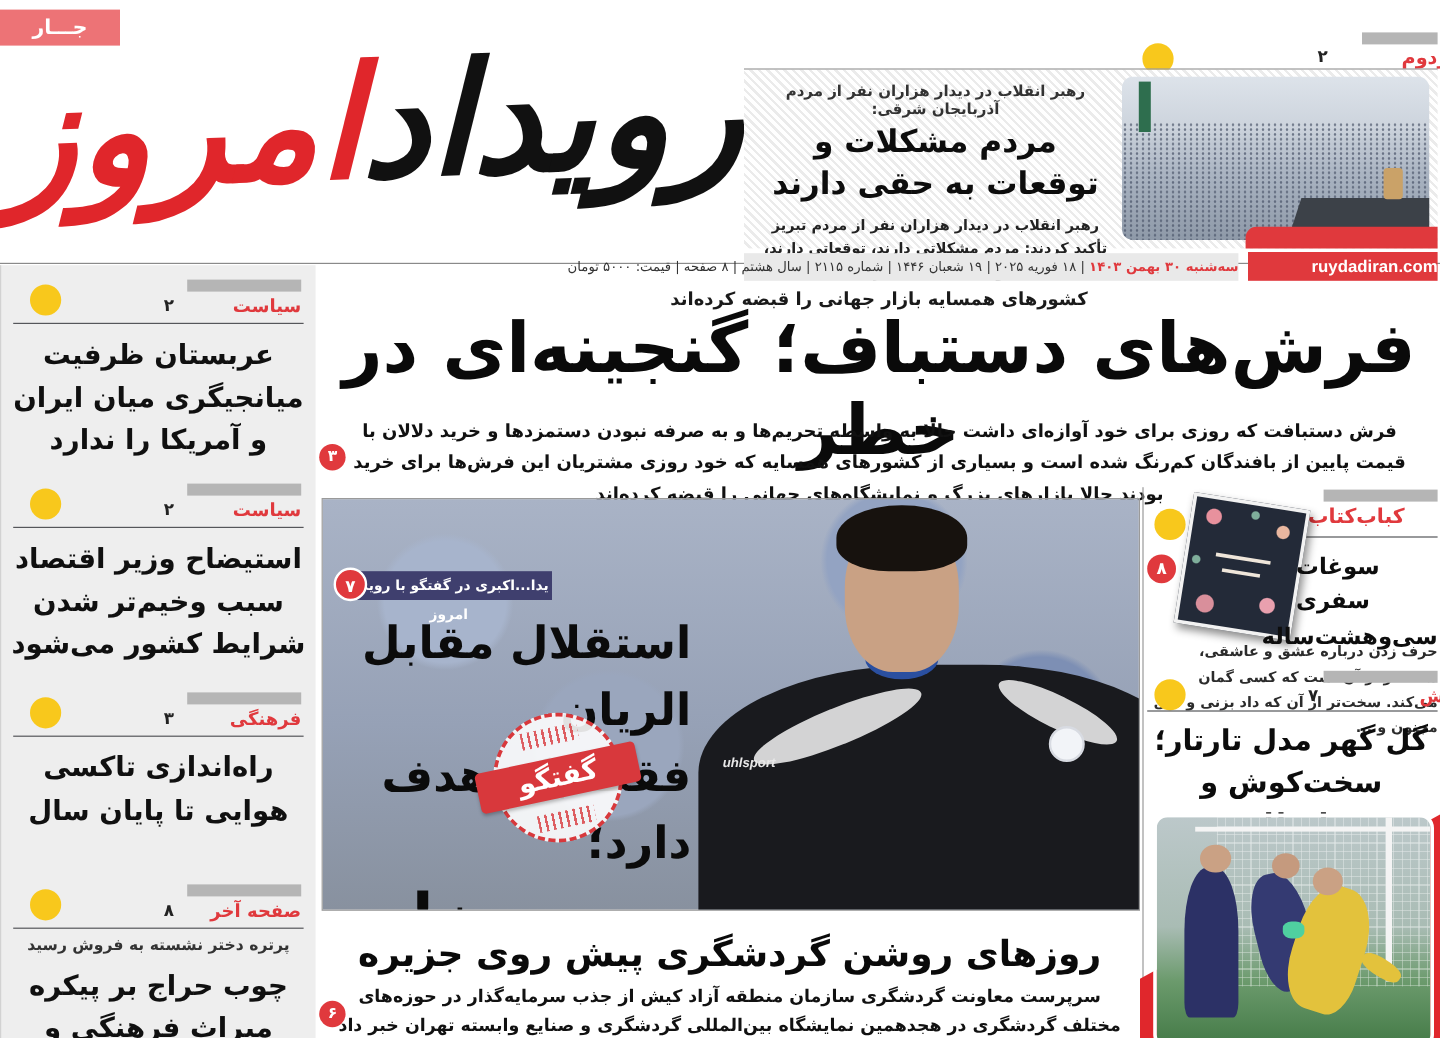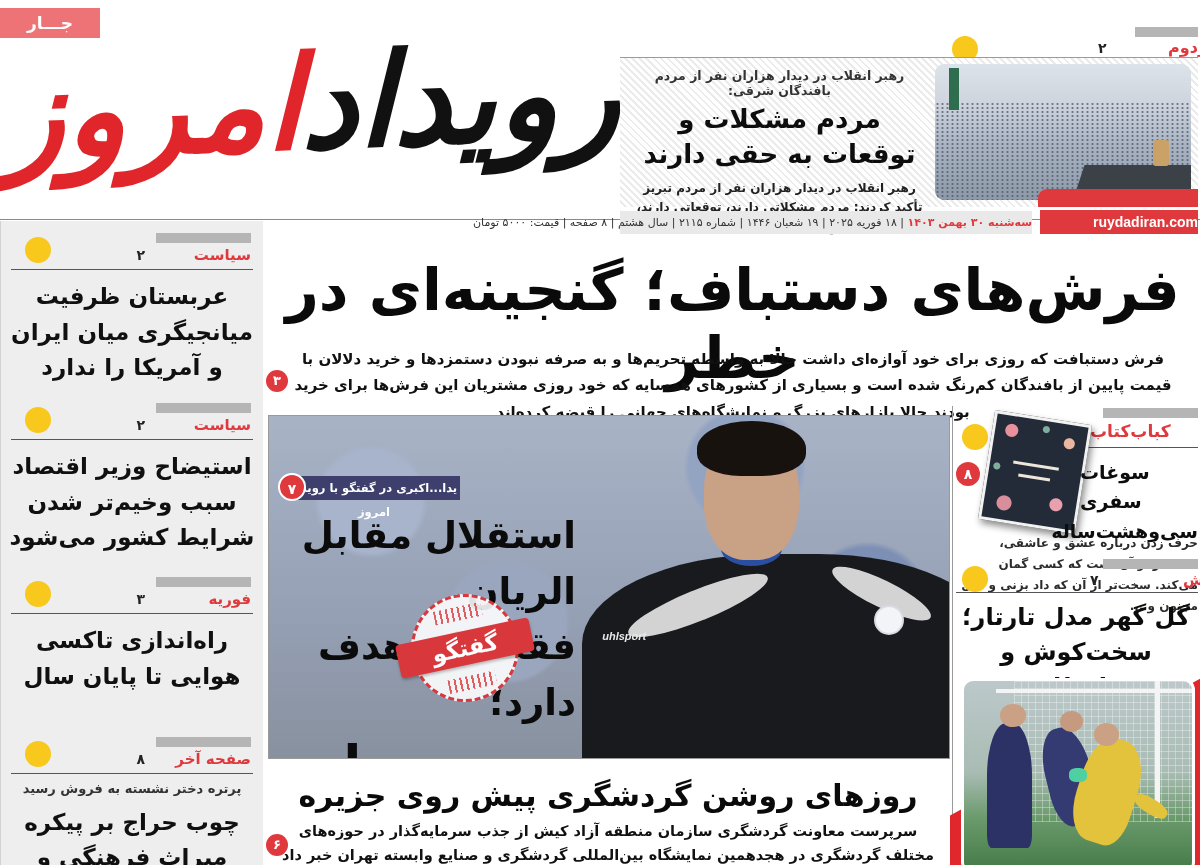--- a/index.html
+++ b/index.html
@@ -203,21 +203,21 @@
 
   <div class="abs top-story">
     <div class="abs ts-photo">
       <div class="abs ts-crowd"></div>
       <div class="abs ts-stage"></div>
       <div class="abs ts-banner"></div>
       <div class="abs ts-chair"></div>
     </div>
     <div class="abs ts-redcorner"></div>
     <div class="abs ts-text">
-      <div class="ts-kicker">رهبر انقلاب در دیدار هزاران نفر از مردم بافندگان شرقی:</div>
+      <div class="ts-kicker">رهبر انقلاب در دیدار هزاران نفر از مردم آذربایجان شرقی:</div>
       <div class="ts-headline">مردم مشکلات و توقعات به حقی دارند</div>
       <div class="ts-deck">رهبر انقلاب در دیدار هزاران نفر از مردم تبریز تأکید کردند: مردم مشکلاتی دارند، توقعاتی دارند، توقعات به حقی دارند</div>
     </div>
   </div>
 
   <div class="abs web-box">ruydadiran.com</div>
   <div class="abs date-strip"><span class="date-red">سه‌شنبه ۳۰ بهمن ۱۴۰۳</span>
     <span>| ۱۸ فوریه ۲۰۲۵ | ۱۹ شعبان ۱۴۴۶ | شماره ۲۱۱۵ | سال هشتم | ۸ صفحه | قیمت: ۵۰۰۰ تومان</span></div>
 
   <div class="abs sidebar">
@@ -235,38 +235,39 @@
       <div class="graybar sb-graybar"></div>
       <div class="seclabel sb-label">سیاست</div>
       <div class="secnum sb-num">۲</div>
       <div class="dot sb-dot"></div>
       <div class="secrule sb-rule"></div>
       <div class="sb-head">استیضاح وزیر اقتصاد سبب وخیم‌تر شدن شرایط کشور می‌شود</div>
     </div>
 
     <div class="sb-sec" style="top:352px;height:158px;">
       <div class="graybar sb-graybar"></div>
-      <div class="seclabel sb-label">فوریه</div>
+      <div class="seclabel sb-label">فرهنگی</div>
       <div class="secnum sb-num">۳</div>
       <div class="dot sb-dot"></div>
       <div class="secrule sb-rule"></div>
       <div class="sb-head">راه‌اندازی تاکسی هوایی تا پایان سال</div>
     </div>
 
     <div class="sb-sec" style="top:512px;height:132px;">
       <div class="graybar sb-graybar"></div>
       <div class="seclabel sb-label">صفحه آخر</div>
       <div class="secnum sb-num">۸</div>
       <div class="dot sb-dot"></div>
       <div class="secrule sb-rule"></div>
       <div class="sb-kicker">پرتره دختر نشسته به فروش رسید</div>
       <div class="sb-head2">چوب حراج بر پیکره میراث فرهنگی و هنری ایران</div>
     </div>
   </div>
 
+  <div class="abs lead-kicker">کشورهای همسایه بازار جهانی را قبضه کرده‌اند</div>
   <div class="abs lead-headline">فرش‌های دستباف؛ گنجینه‌ای در خطر</div>
   <div class="abs lead-body">فرش دستبافت که روزی برای خود آوازه‌ای داشت حالا به واسطه تحریم‌ها و به صرفه نبودن دستمزدها و خرید دلالان با قیمت پایین از بافندگان کم‌رنگ شده است و بسیاری از کشورهای همسایه که خود روزی مشتریان این فرش‌ها برای خرید بودند حالا بازارهای بزرگ و نمایشگاه‌های جهانی را قبضه کرده‌اند</div>
   <div class="abs badge lead-badge">۳</div>
 
   <div class="abs main-photo">
     <div class="abs coach-torso"></div>
     <div class="abs coach-stripe"></div>
     <div class="abs coach-stripe2"></div>
     <div class="abs coach-collar"></div>
     <div class="abs coach-head"></div>

